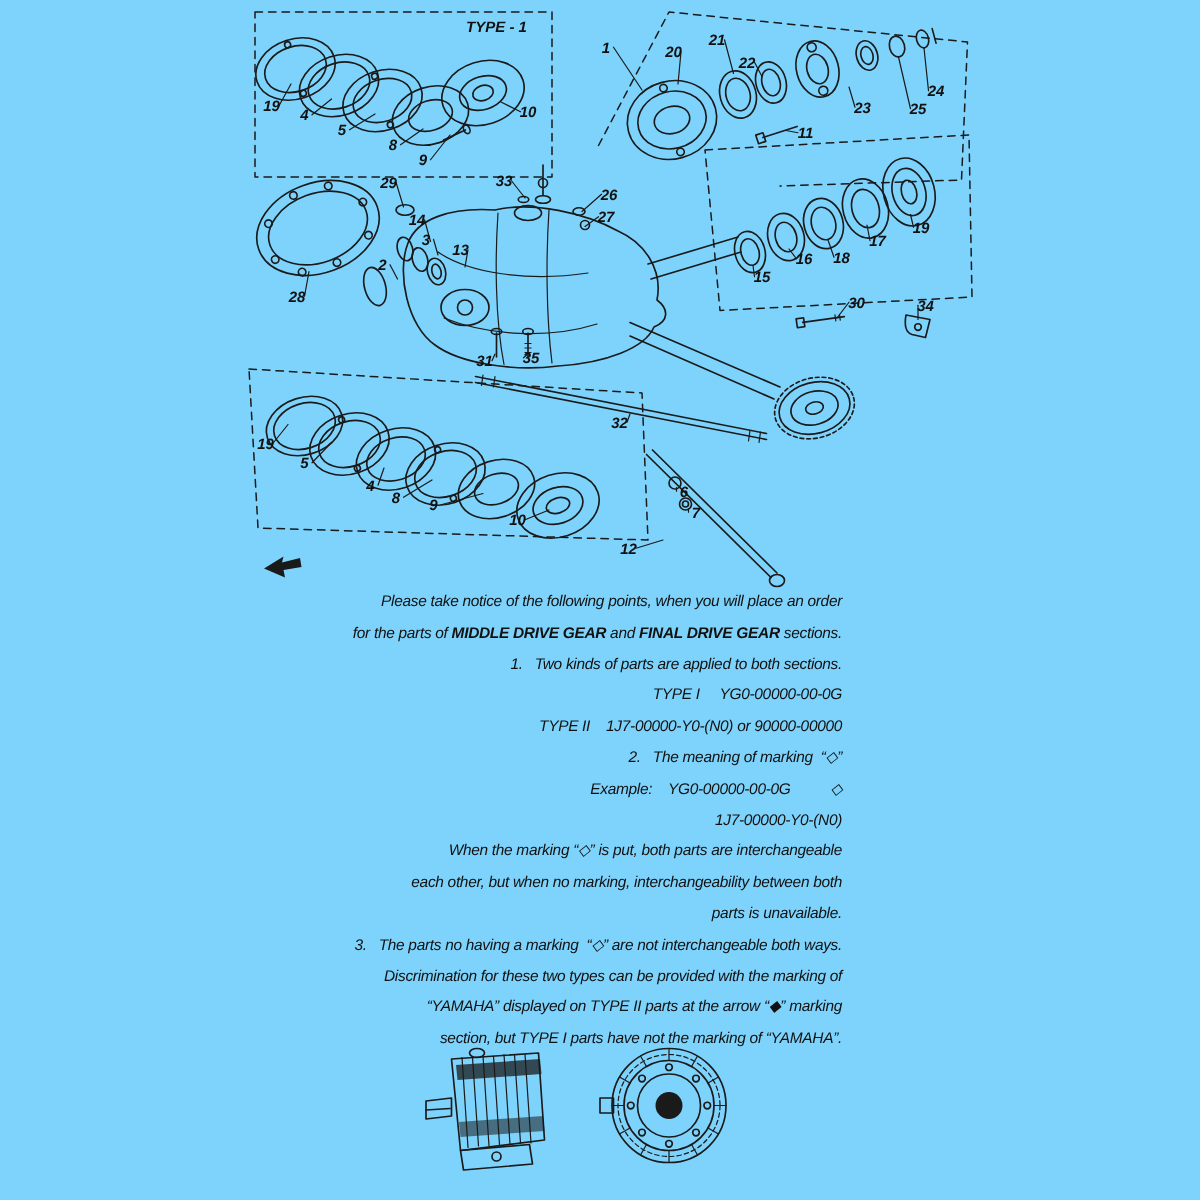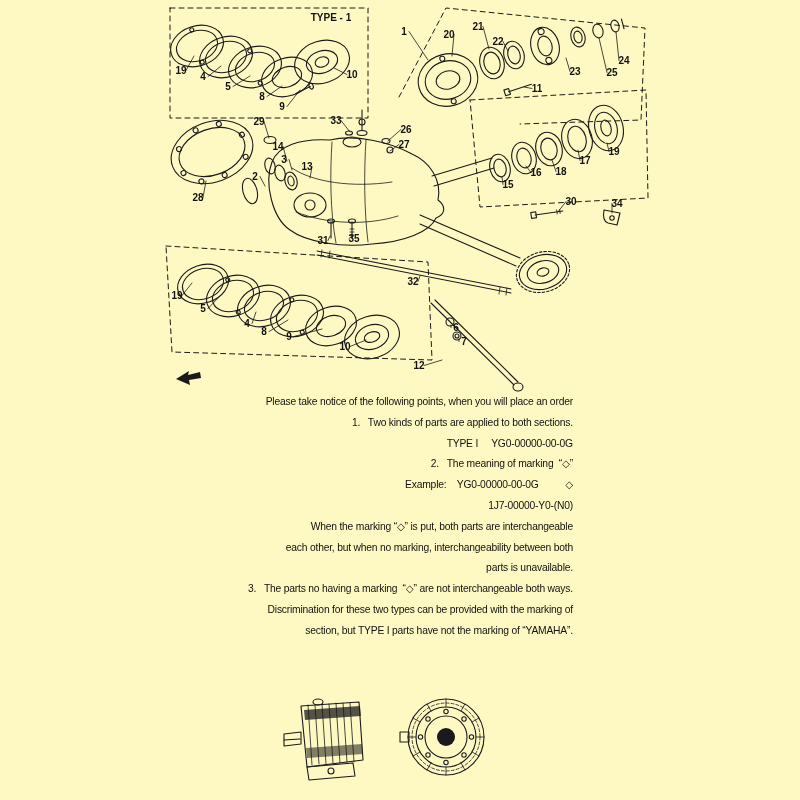--- a/index.html
+++ b/index.html
@@ -1,27 +1,27 @@
 <!DOCTYPE html>
 <html><head>
 <meta charset="utf-8">
 <style>
   html,body{margin:0;padding:0;background:#ffffff;}
   body{width:800px;height:800px;position:relative;font-family:"Liberation Sans",sans-serif;color:#111;overflow:hidden;}
-  .page{position:absolute;inset:0;background:#fef9c3;}
+  .page{position:absolute;inset:0;background:#7dd3fc;font-style:italic;}
   svg{position:absolute;left:0;}
   svg .ln{stroke:#1a1a1a;stroke-width:1.1;fill:none;stroke-linecap:round;stroke-linejoin:round;}
   svg .dash{stroke-dasharray:5 4;stroke-width:1;}
   svg .thin{stroke-width:0.8;}
   svg .ink{fill:#1a1a1a;stroke:none;}
   #diagram text{font-family:"Liberation Sans",sans-serif;font-size:10px;font-weight:bold;fill:#111;text-anchor:middle;}
   .notice{position:absolute;left:224px;top:392px;font-size:10.3px;letter-spacing:-0.2px;color:#111;}
   .tline{white-space:pre;line-height:20.8px;height:20.8px;text-align:right;}
   .b{font-weight:bold;}
-  .ind1{margin-left:24px;}
+  .ind1{margin-left:12px;}
   .ind2{}
   .ind3{margin-left:104px;}
   .indh{margin-left:32px;}
 </style>
 </head>
 <body>
 
 <div class="page">
 
   <svg id="diagram" width="800" height="400" viewBox="0 0 800 400" style="top:0;">
@@ -335,30 +335,33 @@
         <text x="456" y="331">6</text>
         <line x1="459" y1="341.5" x2="459" y2="339" class="ln thin"></line>
         <text x="464" y="345">7</text>
         <line x1="424" y1="365.5" x2="442" y2="360" class="ln thin"></line>
         <text x="419" y="369">12</text>
       </g>
   </svg>
 
   <div class="notice">
     <div class="tline">Please take notice of the following points, when you will place an order</div>
+    <div class="tline"><span>for the parts of </span><span class="b">MIDDLE DRIVE GEAR</span><span> and </span><span class="b">FINAL DRIVE GEAR</span><span> sections.</span></div>
     <div class="tline ind1">1.   Two kinds of parts are applied to both sections.</div>
     <div class="tline ind2">TYPE I     YG0-00000-00-0G</div>
+    <div class="tline ind2">TYPE II    1J7-00000-Y0-(N0) or 90000-00000</div>
     <div class="tline ind1">2.   The meaning of marking  “◇”</div>
     <div class="tline ind2">Example:    YG0-00000-00-0G          ◇</div>
     <div class="tline ind3">1J7-00000-Y0-(N0)</div>
     <div class="tline indh">When the marking “◇” is put, both parts are interchangeable</div>
     <div class="tline indh">each other, but when no marking, interchangeability between both</div>
     <div class="tline indh">parts is unavailable.</div>
     <div class="tline ind1">3.   The parts no having a marking  “◇” are not interchangeable both ways.</div>
     <div class="tline indh">Discrimination for these two types can be provided with the marking of</div>
+    <div class="tline indh">“YAMAHA” displayed on TYPE II parts at the arrow “◆” marking</div>
     <div class="tline indh">section, but TYPE I parts have not the marking of “YAMAHA”.</div>
   </div>
 
   <svg id="thumbs" width="800" height="108" viewBox="0 0 800 108" style="top:690px;">
     <g class="ln">
       <path d="M301,16 L359,12 L363,70 L307,77 Z"></path>
       <path class="thin" d="M308,15 L312,75 M315,15 L319,74 M322,14 L326,74 M329,14 L333,73 M336,13 L340,73 M343,13 L347,72 M350,13 L354,72"></path>
       <path d="M304,20 L360,16 L361,26 L305,30 Z" class="ink" opacity="0.75"></path>
       <path d="M306,58 L362,54 L363,64 L307,68 Z" class="ink" opacity="0.55"></path>
       <path d="M307,77 L353,73 L355,86 L309,90 Z"></path>

